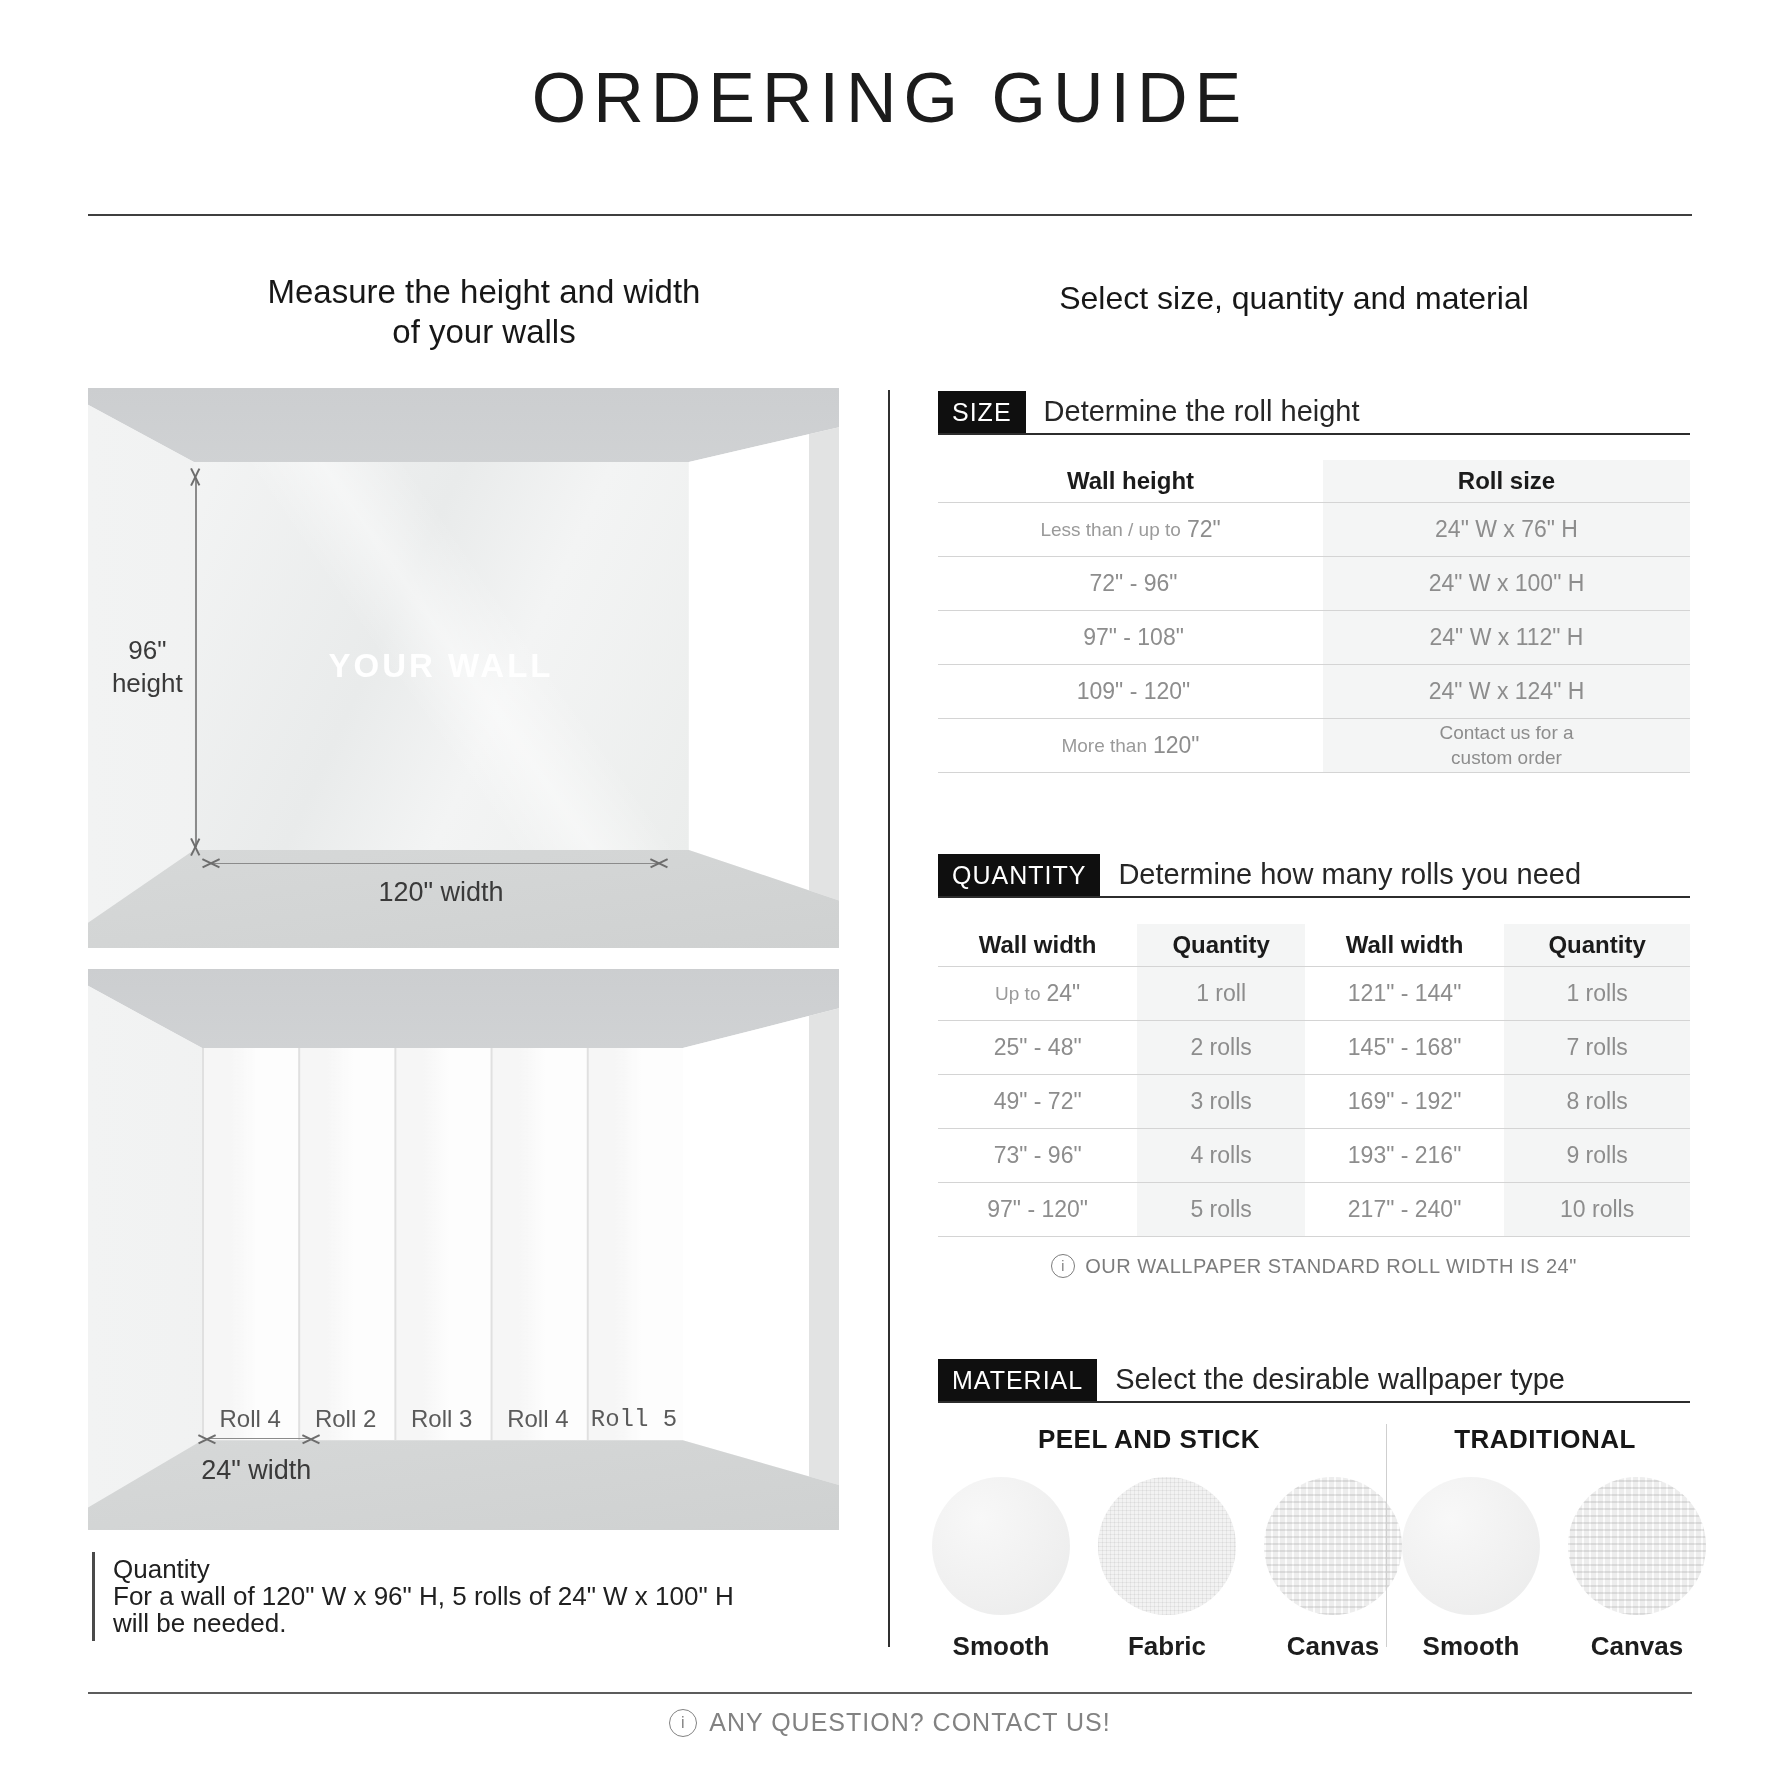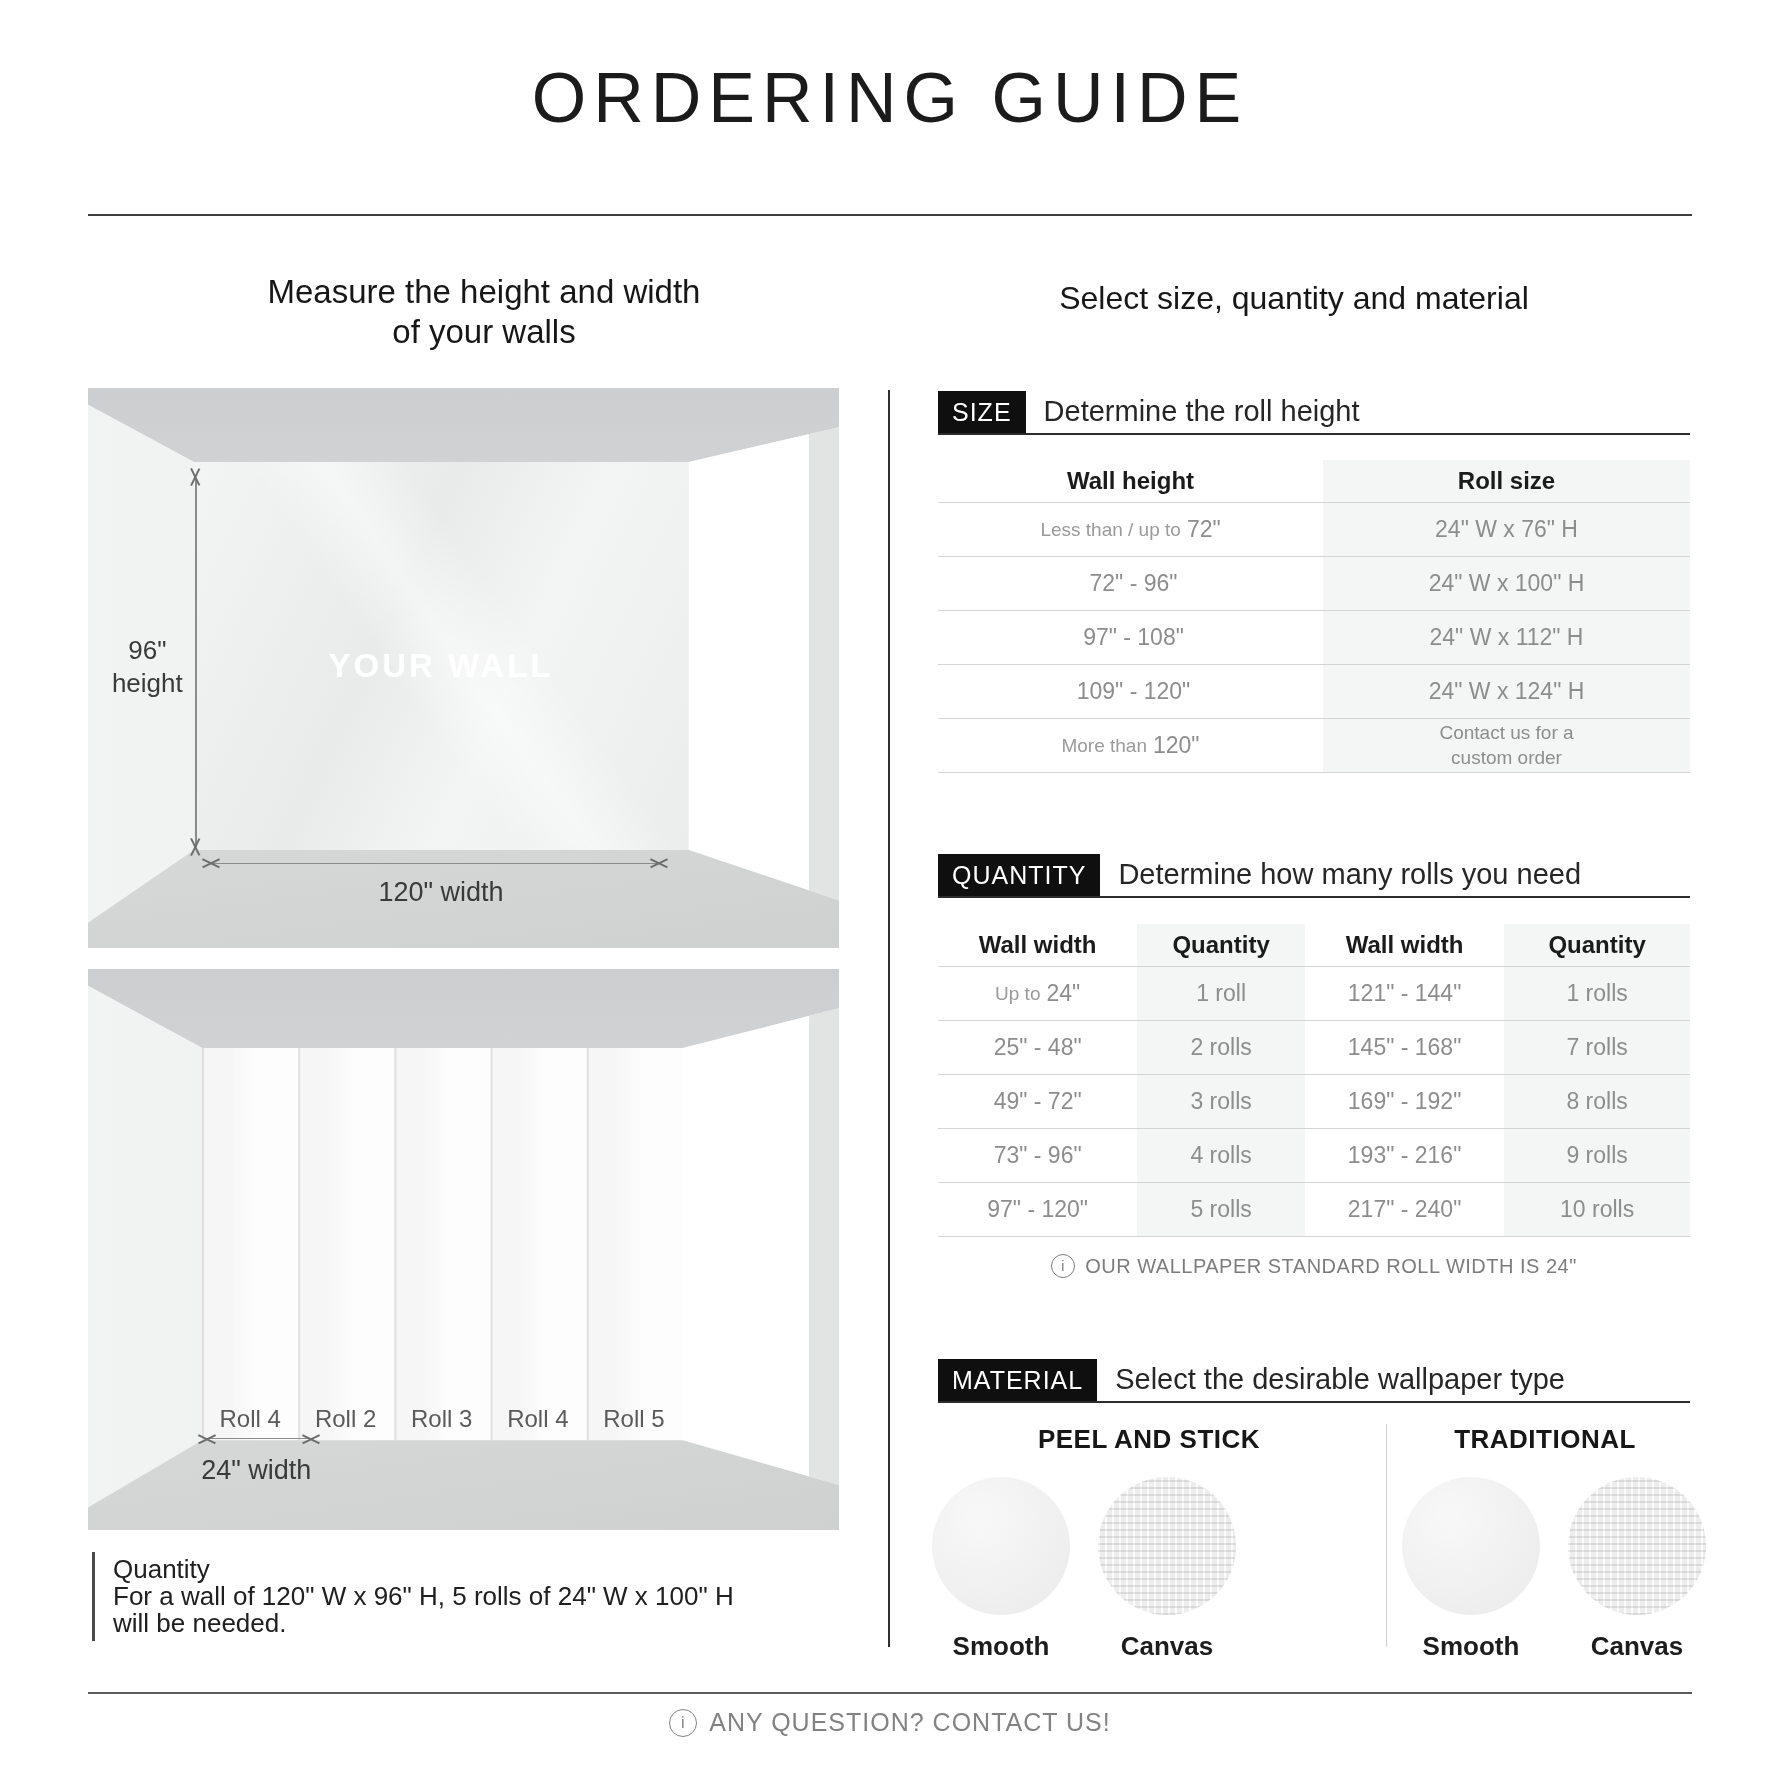--- a/index.html
+++ b/index.html
@@ -156,21 +156,21 @@
   <div class="part ceiling"></div>
   <div class="part leftwall"></div>
   <div class="backwall"></div>
   <div class="part window"></div>
   <div class="part floor"></div>
 
   <div class="room-label lbl-roll" style="left:21.6%;top:80.2%;">Roll 4</div>
   <div class="room-label lbl-roll" style="left:34.3%;top:80.2%;">Roll 2</div>
   <div class="room-label lbl-roll" style="left:47.1%;top:80.2%;">Roll 3</div>
   <div class="room-label lbl-roll" style="left:59.9%;top:80.2%;">Roll 4</div>
-  <div class="room-label lbl-roll" style="left:72.7%;top:80.2%;">Roll 5</div>
+  <div class="room-label lbl-roll" style="left:72.7%;top:80.2%;font-family:Liberation Mono, monospace;">Roll 5</div>
 
   <div class="mline-h" style="left:15.8%;top:83.6%;width:13.9%;"></div>
   <span class="xm h" style="left:15.8%;top:83.7%;"></span>
   <span class="xm h" style="left:29.7%;top:83.7%;"></span>
   <div class="room-label lbl-width" style="left:22.4%;top:89.3%;">24" width</div>
 </div>
 
 <div class="example">
   <div>Quantity</div>
   <div>For a wall of 120" W x 96" H, 5 rolls of 24" W x 100" H</div>
@@ -293,20 +293,24 @@
 </div>
 
 <div class="mat-group g1">
   <div class="mat-name">PEEL AND STICK</div>
   <div class="mat-row">
     <div class="mat-option">
       <div class="swatch smooth"></div>
       <div class="mat-label">Smooth</div>
     </div>
     <div class="mat-option">
+      <div class="swatch fabric"></div>
+      <div class="mat-label">Fabric</div>
+    </div>
+    <div class="mat-option">
       <div class="swatch canvas"></div>
       <div class="mat-label">Canvas</div>
     </div>
   </div>
 </div>
 
 <div class="mat-divider"></div>
 
 <div class="mat-group g2">
   <div class="mat-name">TRADITIONAL</div>

